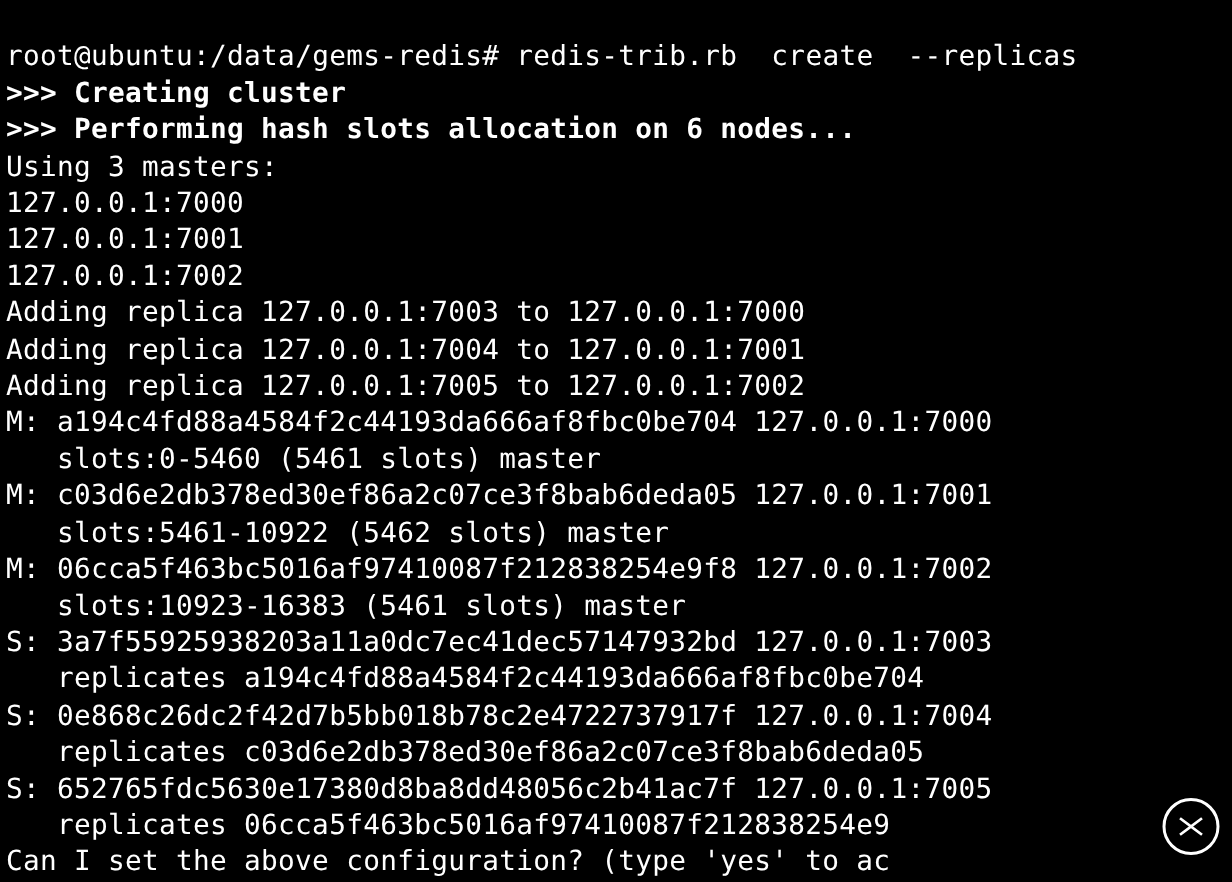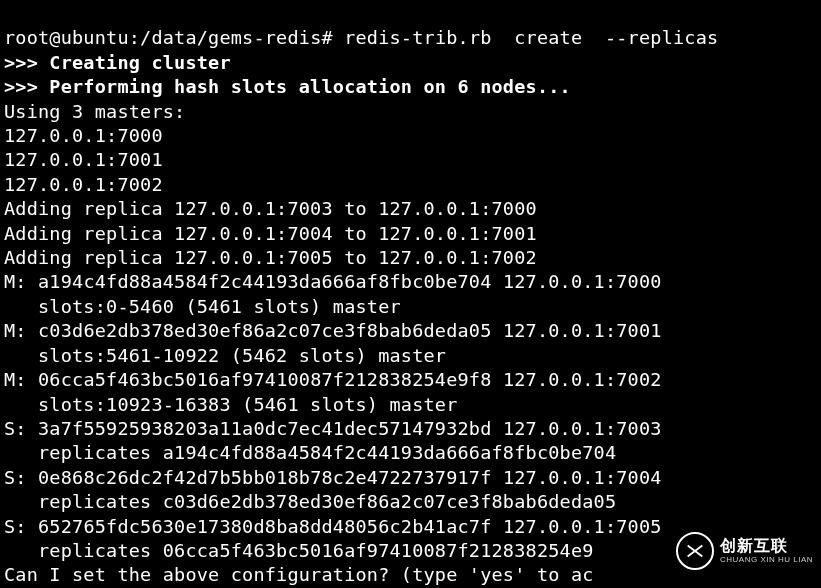--- a/index.html
+++ b/index.html
@@ -79,17 +79,13 @@
 <span>Can I set the above configuration? (type 'yes' to ac</span>
 </div>
 
 <div class="watermark">
   <div class="wm-icon">
     <svg viewBox="0 0 24 24" fill="none" stroke="#fff" stroke-width="2">
       <path d="M4 6 L12 12 L4 18"></path>
       <path d="M20 6 L12 12 L20 18"></path>
     </svg>
   </div>
-  <div class="wm-text">
-    <span class="wm-big">创新互联</span>
-    <span class="wm-small">CHUANG XIN HU LIAN</span>
-  </div>
 </div>
 
 </body></html>

